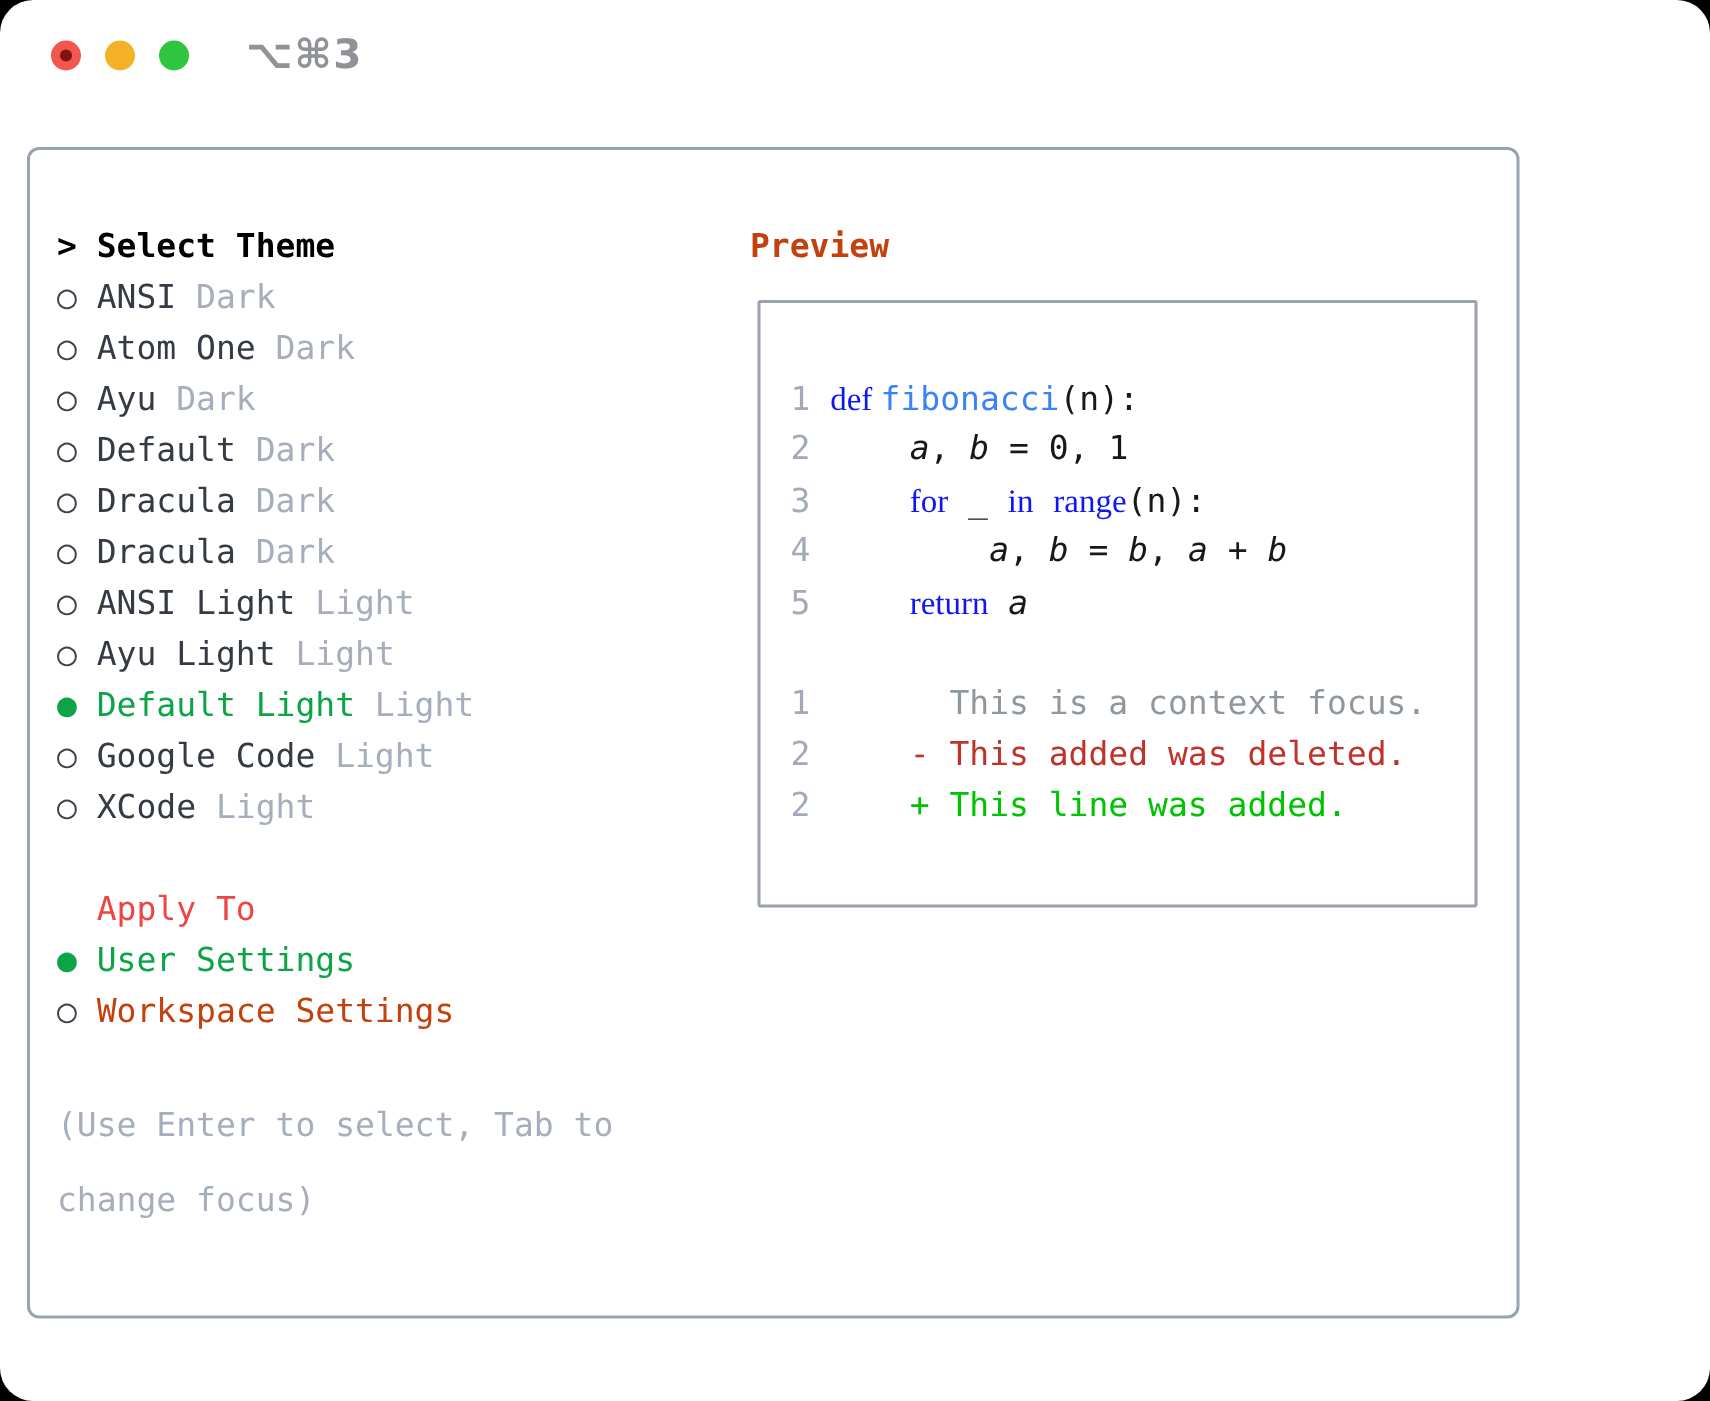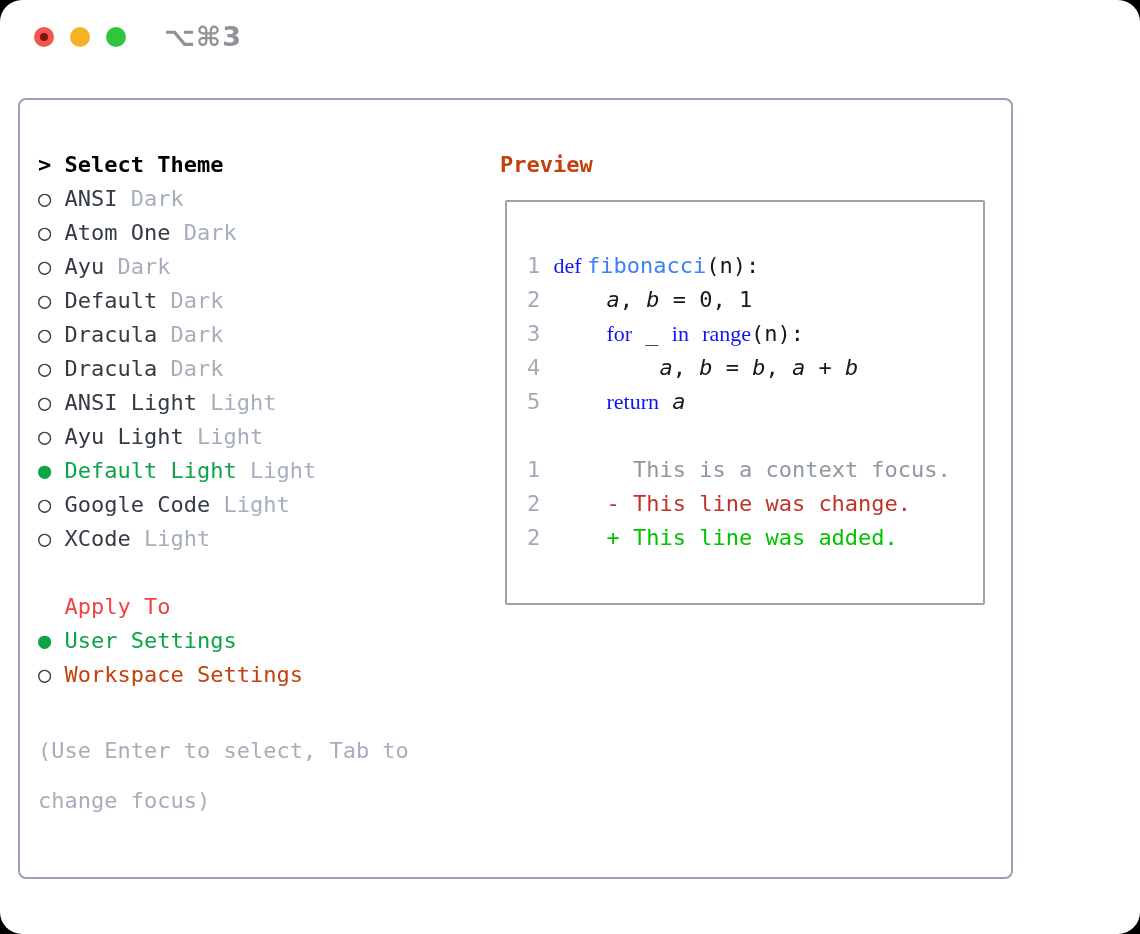--- a/index.html
+++ b/index.html
@@ -105,19 +105,19 @@
       <div class="codepre">
         <div class="cl"><span class="ln">1</span><span class="kw">def </span><span class="fn">fibonacci</span><span class="pl">(n):</span></div>
         <div class="cl"><span class="ln">2</span><span class="pl">    </span><span class="var">a</span><span class="pl">, </span><span class="var">b</span><span class="pl"> = 0, 1</span></div>
         <div class="cl"><span class="ln">3</span><span class="pl">    </span><span class="kw">for</span><span class="pl"> _ </span><span class="kw">in</span><span class="pl"> </span><span class="kw">range</span><span class="pl">(n):</span></div>
         <div class="cl"><span class="ln">4</span><span class="pl">        </span><span class="var">a</span><span class="pl">, </span><span class="var">b</span><span class="pl"> = </span><span class="var">b</span><span class="pl">, </span><span class="var">a</span><span class="pl"> + </span><span class="var">b</span></div>
         <div class="cl"><span class="ln">5</span><span class="pl">    </span><span class="kw">return</span><span class="pl"> </span><span class="var">a</span></div>
 
         <div class="cl"></div>
 
         <div class="cl"><span class="ln">1</span><span class="pl">      </span><span class="ctx">This is a context focus.</span></div>
-        <div class="cl"><span class="ln">2</span><span class="pl">    </span><span class="del">- This line was change.</span></div>
+        <div class="cl"><span class="ln">2</span><span class="pl">    </span><span class="del">- This added was deleted.</span></div>
         <div class="cl"><span class="ln">2</span><span class="pl">    </span><span class="add">+ This line was added.</span></div>
       </div>
     </div>
 
   </div>
 </div>
 
 </body></html>

